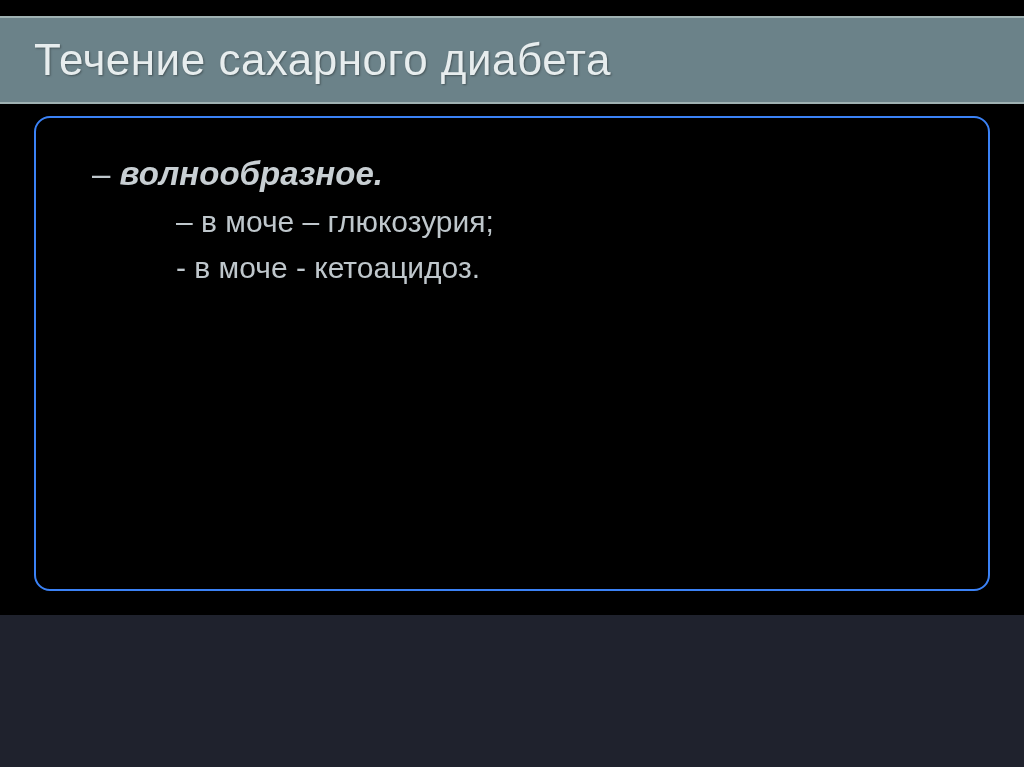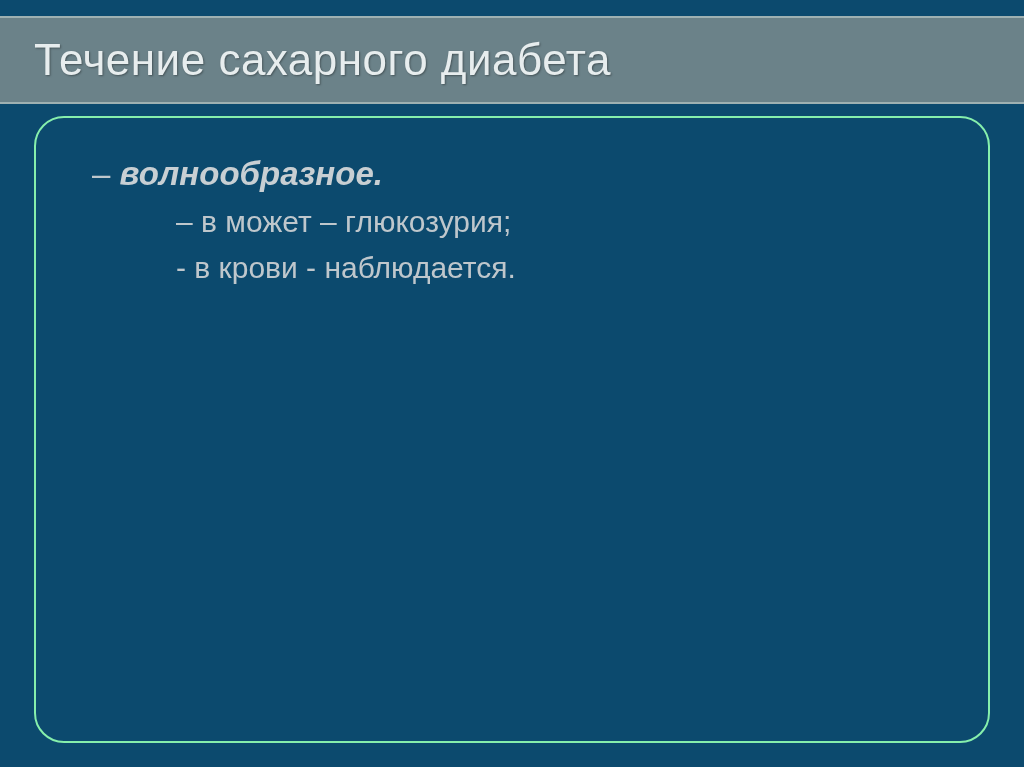--- a/index.html
+++ b/index.html
@@ -7,22 +7,22 @@
     padding: 0;
     width: 1024px;
     height: 767px;
     overflow: hidden;
     font-family: Arial, "Helvetica Neue", Helvetica, sans-serif;
     background: #1f222d;
   }
   .slide {
     position: relative;
     width: 1024px;
-    height: 767px;
-    background: #0c4a6e;
+    height: 615px;
+    background: #000000;
     box-sizing: border-box;
   }
   .title-bar {
     position: absolute;
     top: 16px;
     left: 0;
     right: 0;
     height: 88px;
     background: #6b8289;
     border-top: 2px solid #9fb1b2;
@@ -39,22 +39,22 @@
     font-weight: 400;
     letter-spacing: 0.5px;
     text-shadow: 1px 1px 2px rgba(0,0,0,0.35);
   }
   .content-frame {
     position: absolute;
     left: 34px;
     right: 34px;
     top: 116px;
     bottom: 24px;
-    border: 2px solid #86efac;
-    border-radius: 30px;
+    border: 2px solid #3b82f6;
+    border-radius: 16px;
     box-sizing: border-box;
     padding: 34px 56px 34px 56px;
   }
   .body-text {
     color: #bfc7cc;
     font-size: 33px;
     line-height: 1.34;
   }
   .body-text p {
     margin: 0 0 6px 0;
@@ -92,23 +92,23 @@
   <div class="content-frame">
     <div class="body-text">
 
       <p class="indent-1 dash-line">
         <span>– </span><span class="emph">волнообразное.</span>
       </p>
 
 
 
       <p class="indent-2">
-        <span>– в может – глюкозурия;</span>
+        <span>– в моче – глюкозурия;</span>
       </p>
 
       <p class="indent-2">
-        <span>-  в крови - наблюдается.</span>
+        <span>-  в моче - кетоацидоз.</span>
       </p>
 
     </div>
   </div>
 
 </div>
 
 </body></html>

